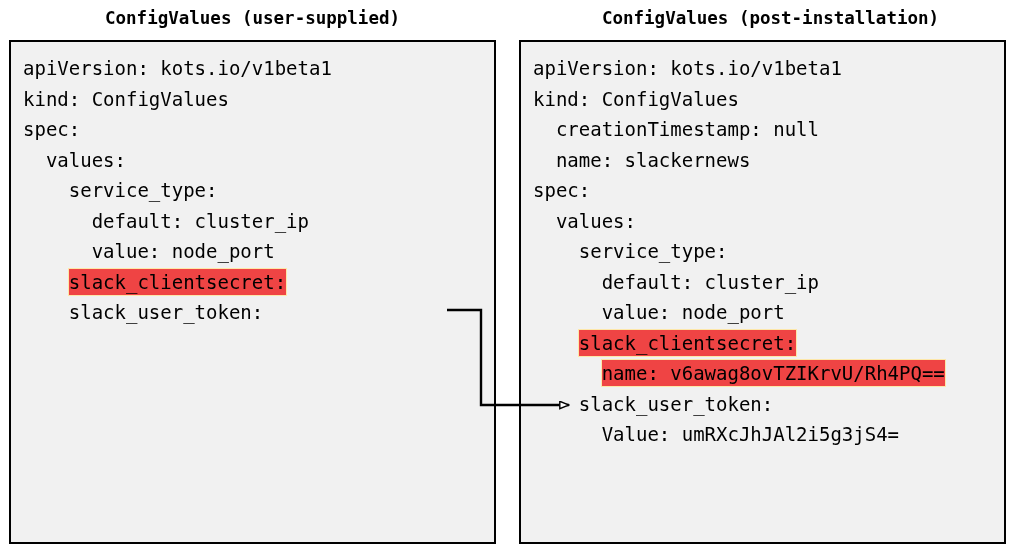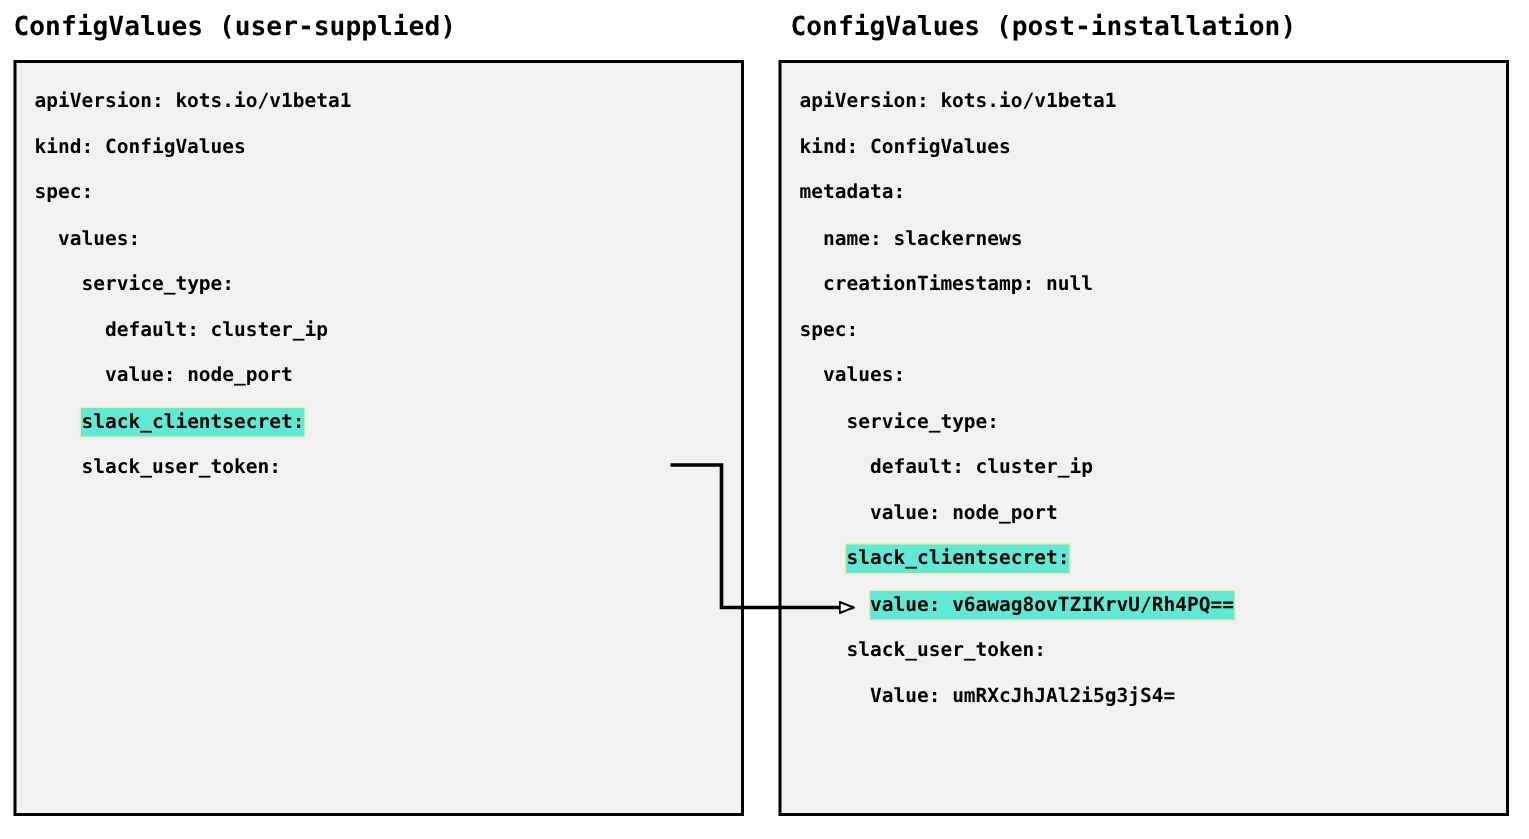--- a/index.html
+++ b/index.html
@@ -18,20 +18,21 @@
 
   .panel-title {
     position: absolute;
     top: 8px;
     font-family: "DejaVu Sans Mono", "Liberation Mono", monospace;
     font-size: 17.5px;
     font-weight: bold;
     color: #000000;
     letter-spacing: 0px;
     white-space: pre;
+    text-align: center;
   }
   #title-left  { left: 9px;   width: 487px; }
   #title-right { left: 527px; width: 487px; }
 
   .code-panel {
     position: absolute;
     top: 40px;
     height: 504px;
     box-sizing: border-box;
     background: #f1f1f1;
@@ -45,31 +46,31 @@
     position: absolute;
     top: 11px;
     left: 12px;
     right: 4px;
   }
 
   .code-line {
     height: 30.5px;
     line-height: 30.5px;
     font-family: "DejaVu Sans Mono", "Liberation Mono", monospace;
-    font-size: 13px;
-    font-weight: bold;
+    font-size: 19px;
+    font-weight: normal;
     color: #000000;
     white-space: pre;
   }
   .code-line > span.seg {
     white-space: pre;
     padding: 2px 0;
   }
   .code-line.hl > span.seg {
-    background: #5eead4;
+    background: #ef4444;
     box-shadow: 0 0 0 1px #fde7a9;
   }
 
   
   #connector {
     position: absolute;
     left: 0;
     top: 0;
     width: 1019px;
     height: 559px;
@@ -94,30 +95,29 @@
       <div class="code-line"><span class="indent">      </span><span class="seg">value: node_port</span></div>
       <div class="code-line hl"><span class="indent">    </span><span class="seg">slack_clientsecret:</span></div>
       <div class="code-line"><span class="indent">    </span><span class="seg">slack_user_token:</span></div>
     </div>
 </div>
 
 <div class="code-panel" id="panel-right">
   <div class="code-body" id="code-right">
       <div class="code-line"><span class="seg">apiVersion: kots.io/v1beta1</span></div>
       <div class="code-line"><span class="seg">kind: ConfigValues</span></div>
-      <div class="code-line"><span class="seg">metadata:</span></div>
+      <div class="code-line"><span class="indent">  </span><span class="seg">creationTimestamp: null</span></div>
       <div class="code-line"><span class="indent">  </span><span class="seg">name: slackernews</span></div>
-      <div class="code-line"><span class="indent">  </span><span class="seg">creationTimestamp: null</span></div>
       <div class="code-line"><span class="seg">spec:</span></div>
       <div class="code-line"><span class="indent">  </span><span class="seg">values:</span></div>
       <div class="code-line"><span class="indent">    </span><span class="seg">service_type:</span></div>
       <div class="code-line"><span class="indent">      </span><span class="seg">default: cluster_ip</span></div>
       <div class="code-line"><span class="indent">      </span><span class="seg">value: node_port</span></div>
       <div class="code-line hl"><span class="indent">    </span><span class="seg">slack_clientsecret:</span></div>
-      <div class="code-line hl"><span class="indent">      </span><span class="seg">value: v6awag8ovTZIKrvU/Rh4PQ==</span></div>
+      <div class="code-line hl"><span class="indent">      </span><span class="seg">name: v6awag8ovTZIKrvU/Rh4PQ==</span></div>
       <div class="code-line"><span class="indent">    </span><span class="seg">slack_user_token:</span></div>
       <div class="code-line"><span class="indent">      </span><span class="seg">Value: umRXcJhJAl2i5g3jS4=</span></div>
     </div>
 </div>
 
 <svg id="connector" viewBox="0 0 1019 559" width="1019" height="559">
   <defs>
     <marker id="arrowhead" markerWidth="11" markerHeight="9" refX="10" refY="4.5" orient="auto" markerUnits="userSpaceOnUse">
       <path d="M0.8,0.8 L10,4.5 L0.8,8.2 z" fill="#ffffff" stroke="#000000" stroke-width="1.4" stroke-linejoin="miter"></path>
     </marker>

